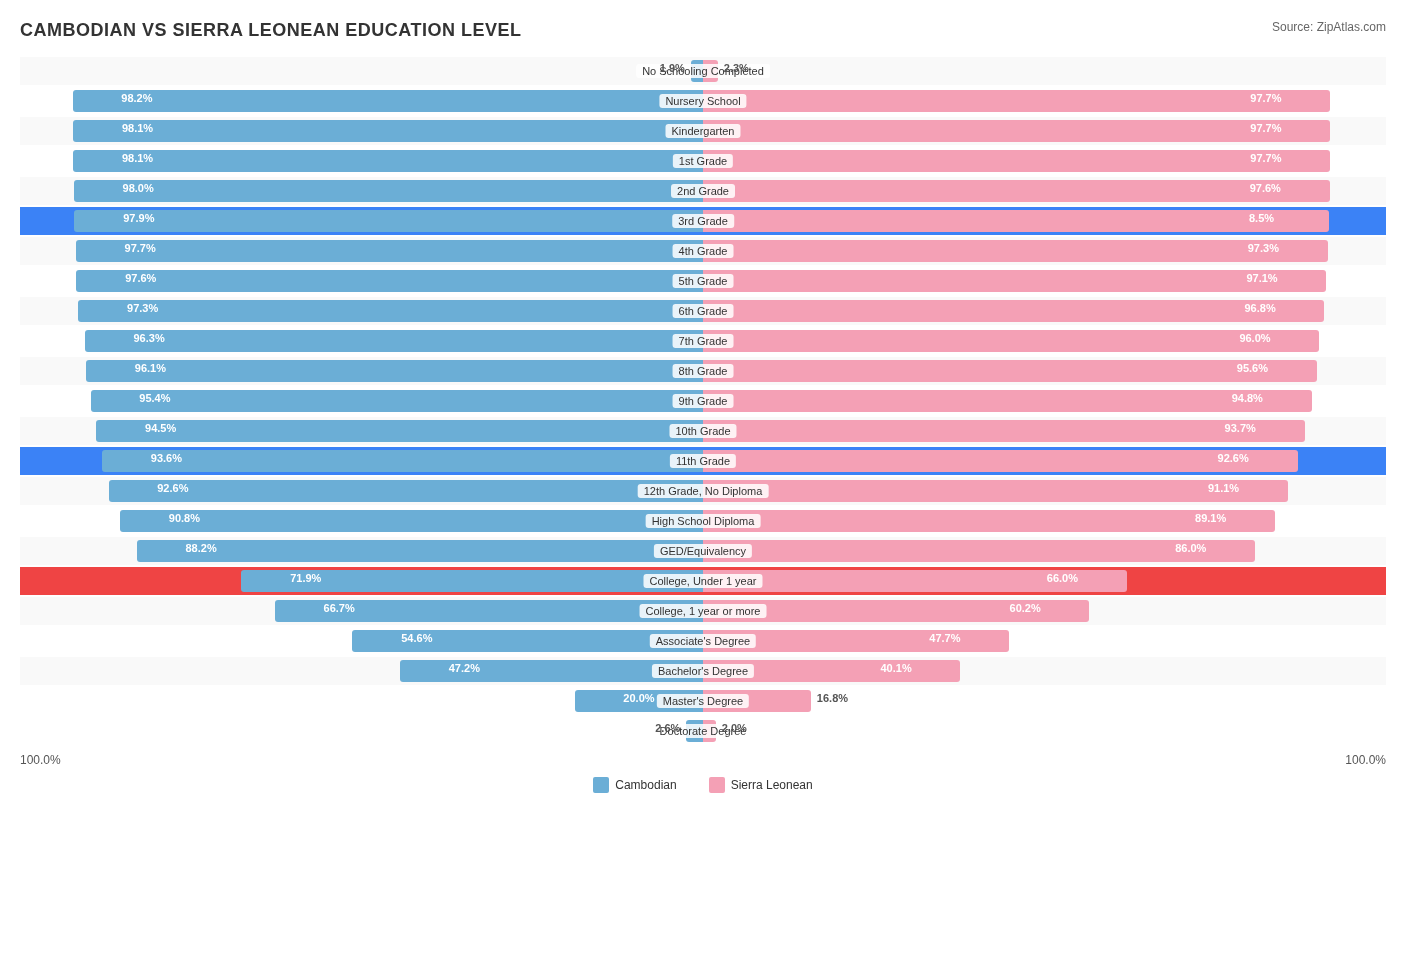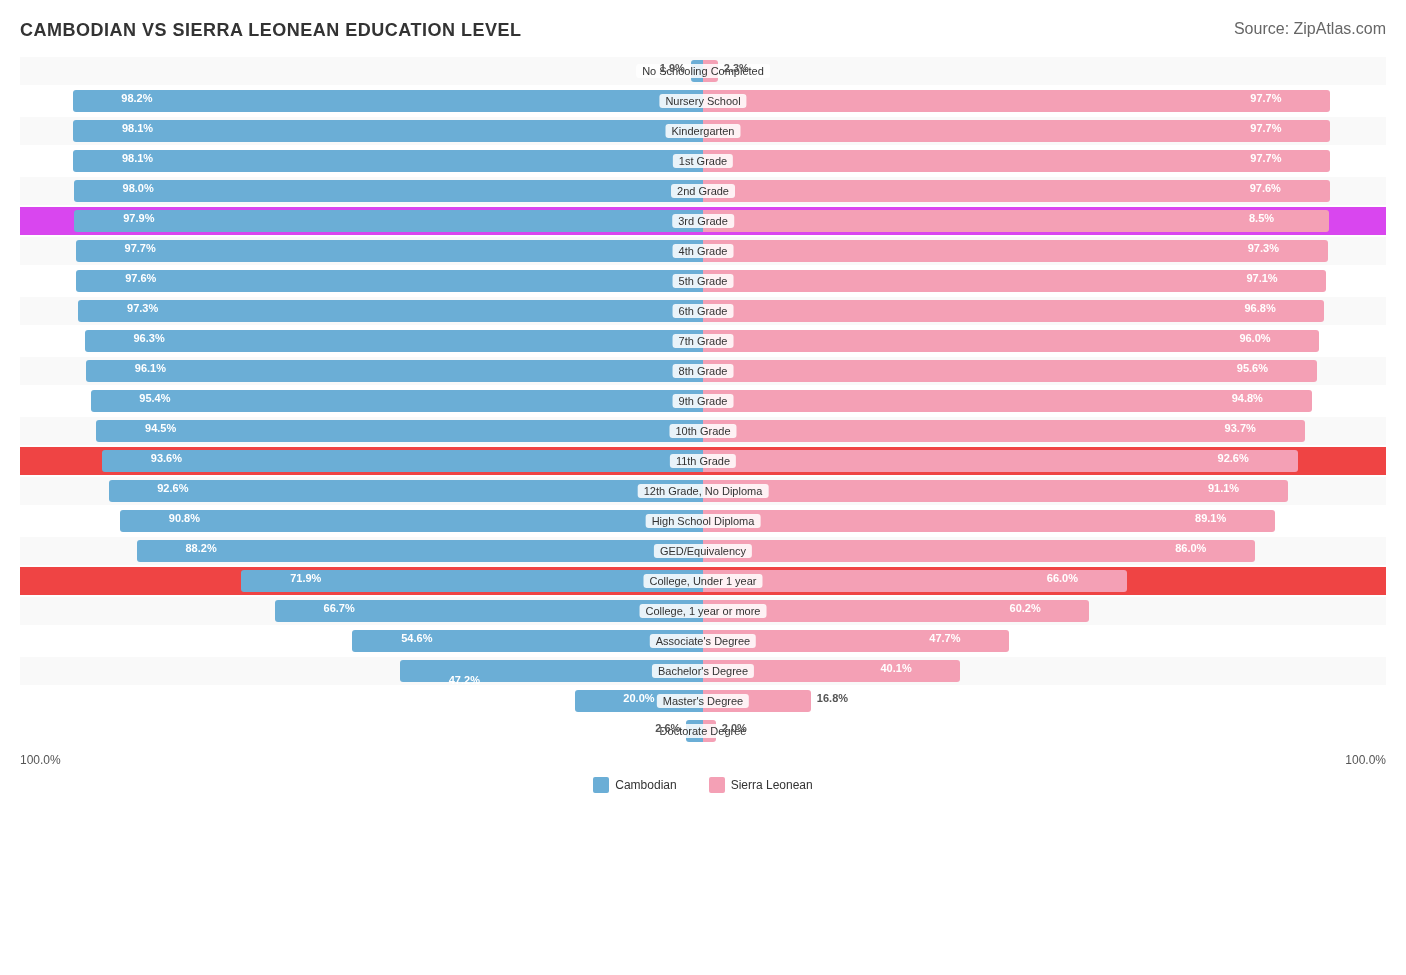--- a/index.html
+++ b/index.html
@@ -22,21 +22,21 @@
       margin-bottom: 16px;
     }
     .chart-title {
       font-size: 18px;
       font-weight: bold;
       color: #333;
       text-transform: uppercase;
       letter-spacing: 0.5px;
     }
     .chart-source {
-      font-size: 16px;
+      font-size: 12px;
       color: #666;
     }
     .chart-body {
       position: relative;
       width: 100%;
     }
     .row {
       display: flex;
       align-items: center;
       margin-bottom: 2px;
@@ -160,21 +160,21 @@
         <div class="value-right" style="left: calc(89.919% - 2px);">97.7%</div>
         <div class="row-label">1st Grade</div>
       </div>
       <div class="row" style="background: rgb(249, 249, 249); text-decoration: underline;">
         <div class="bar-left" style="width: 46.06%;"></div>
         <div class="value-left" style="right: calc(90.06% - 2px);">98.0%</div>
         <div class="bar-right" style="width: 45.872%;"></div>
         <div class="value-right" style="left: calc(89.872% - 2px);">97.6%</div>
         <div class="row-label">2nd Grade</div>
       </div>
-      <div class="row" style="background: #d946ef; text-decoration: underline;">
+      <div class="row" style="background: #3b82f6; text-decoration: underline;">
         <div class="bar-left" style="width: 46.013%;"></div>
         <div class="value-left" style="right: calc(90.013% - 2px);">97.9%</div>
         <div class="bar-right" style="width: 45.825%;"></div>
         <div class="value-right" style="left: calc(89.825% - 2px);">8.5%</div>
         <div class="row-label">3rd Grade</div>
       </div>
       <div class="row" style="background: rgb(249, 249, 249);">
         <div class="bar-left" style="width: 45.919%;"></div>
         <div class="value-left" style="right: calc(89.919% - 2px);">97.7%</div>
         <div class="bar-right" style="width: 45.731%;"></div>
@@ -216,21 +216,21 @@
         <div class="value-right" style="left: calc(88.556% - 2px);">94.8%</div>
         <div class="row-label">9th Grade</div>
       </div>
       <div class="row" style="background: rgb(249, 249, 249);">
         <div class="bar-left" style="width: 44.415%;"></div>
         <div class="value-left" style="right: calc(88.415% - 2px);">94.5%</div>
         <div class="bar-right" style="width: 44.039%;"></div>
         <div class="value-right" style="left: calc(88.039% - 2px);">93.7%</div>
         <div class="row-label">10th Grade</div>
       </div>
-      <div class="row" style="background: #ef4444;">
+      <div class="row" style="background: #3b82f6;">
         <div class="bar-left" style="width: 43.992%;"></div>
         <div class="value-left" style="right: calc(87.992% - 2px);">93.6%</div>
         <div class="bar-right" style="width: 43.522%;"></div>
         <div class="value-right" style="left: calc(87.522% - 2px);">92.6%</div>
         <div class="row-label">11th Grade</div>
       </div>
       <div class="row" style="background: rgb(249, 249, 249);">
         <div class="bar-left" style="width: 43.522%;"></div>
         <div class="value-left" style="right: calc(87.522% - 2px);">92.6%</div>
         <div class="bar-right" style="width: 42.817%;"></div>
@@ -267,21 +267,21 @@
       </div>
       <div class="row" style="background: rgb(255, 255, 255);">
         <div class="bar-left" style="width: 25.662%;"></div>
         <div class="value-left" style="right: calc(69.662% - 2px); margin-left: 41px;">54.6%</div>
         <div class="bar-right" style="width: 22.419%;"></div>
         <div class="value-right" style="left: calc(66.419% - 2px);">47.7%</div>
         <div class="row-label">Associate's Degree</div>
       </div>
       <div class="row" style="background: rgb(249, 249, 249);">
         <div class="bar-left" style="width: 22.184%;"></div>
-        <div class="value-left" style="right: calc(66.184% - 2px); margin-top: 12px;">47.2%</div>
+        <div class="value-left" style="right: calc(66.184% - 2px);">47.2%</div>
         <div class="bar-right" style="width: 18.847%;"></div>
         <div class="value-right" style="left: calc(62.847% - 2px);">40.1%</div>
         <div class="row-label">Bachelor's Degree</div>
       </div>
       <div class="row" style="background: rgb(255, 255, 255);">
         <div class="bar-left" style="width: 9.4%;"></div>
         <div class="value-left" style="right: calc(53.4% - 2px);">20.0%</div>
         <div class="bar-right" style="width: 7.896%;"></div>
         <div class="value-right" style="color: rgb(85, 85, 85); left: calc(57.896% + 2px);">16.8%</div>
         <div class="row-label">Master's Degree</div>

